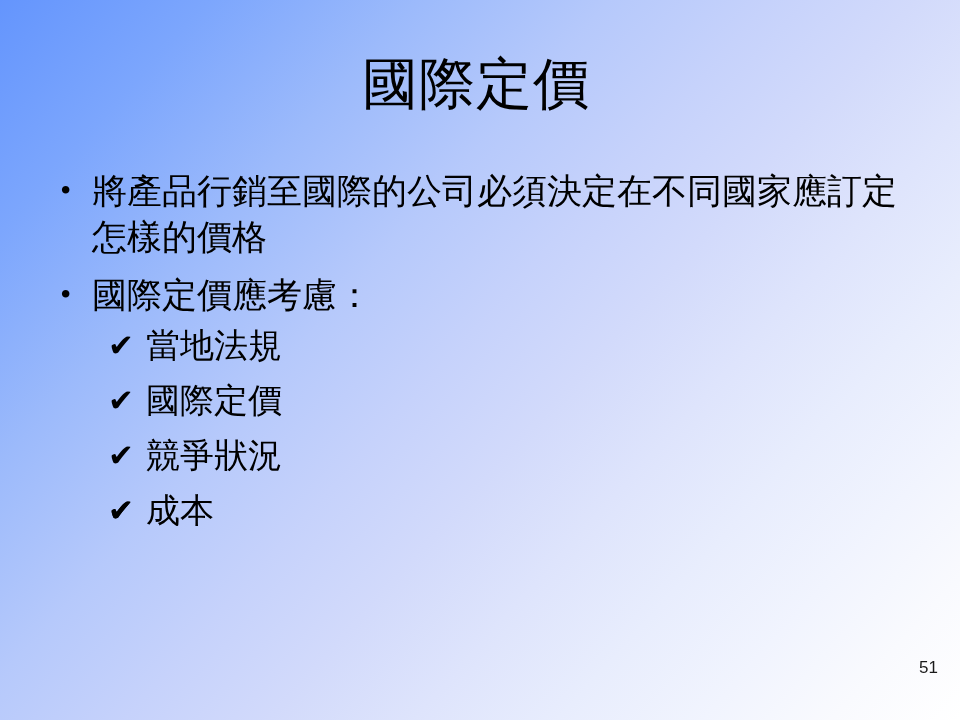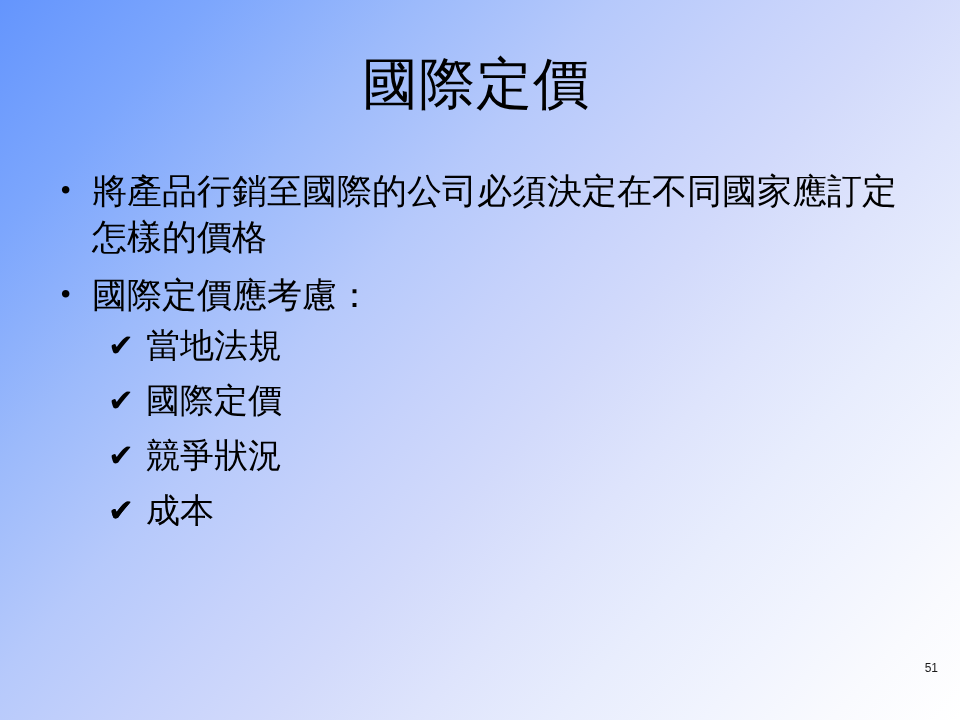--- a/index.html
+++ b/index.html
@@ -109,21 +109,21 @@
     font-weight: bold;
     color: #000000;
   }
 
   
   #page-number {
     position: absolute;
     right: 22px;
     bottom: 42px;
     font-family: "Liberation Sans", "DejaVu Sans", sans-serif;
-    font-size: 12px;
+    font-size: 17px;
     line-height: 20px;
     color: #1a1a1a;
   }
 </style>
 </head>
 <body>
 
 <div id="slide">
 
   <div id="title">國際定價</div>

